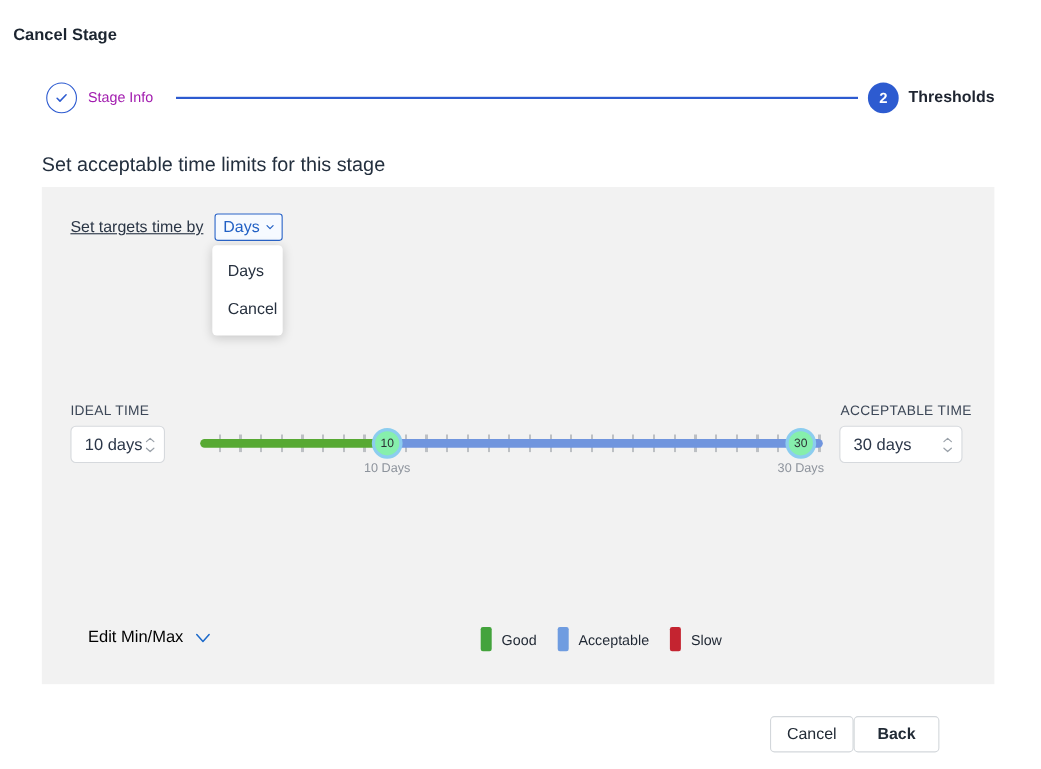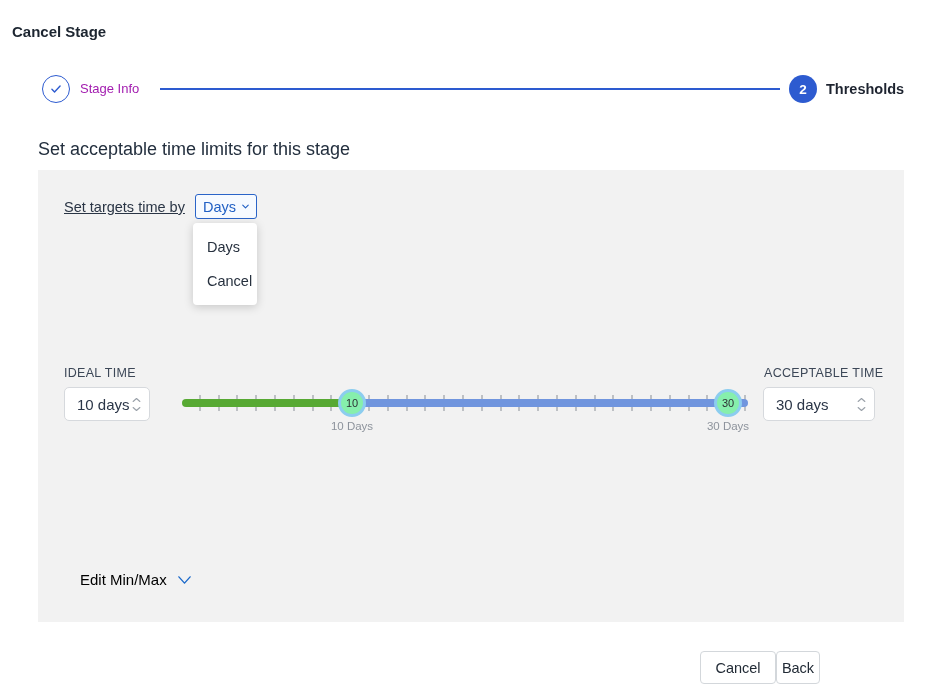--- a/index.html
+++ b/index.html
@@ -73,21 +73,21 @@
   .sw-acceptable { background:#6f9ce0; }
   .sw-slow { background:#c42430; }
   .legend-text { font-size:13px; color:#1f2733; }
 
   
   .footer { left:700px; top:651px; display:flex; }
   .btn { height:33px; border-radius:4px; font-size:14.5px; display:flex; align-items:center;
       justify-content:center; cursor:pointer; font-family:"Liberation Sans",sans-serif; }
   .btn-secondary { background:#fff; border:1px solid #d3d7db; color:#222b36; }
   .btn-cancel { width:76px; }
-  .btn-back { width:44px; }
+  .btn-back { width:78px;font-weight:bold; }
   .btn-save { width:82px; background:#0a73cb; border:1px solid #0a73cb; color:#fff; }
 </style>
 </head>
 <body>
 
 <div class="abs page-title">Cancel Stage</div>
 
 <div class="abs step-circle-done">
   <span style="display:flex;">
     <svg width="14" height="14" viewBox="0 0 24 24" fill="none" stroke="#2d5bd0" stroke-width="2.4" stroke-linecap="round" stroke-linejoin="round">
@@ -161,19 +161,33 @@
 
   <div class="abs edit-link">
     <span>Edit Min/Max</span>
     <span style="display:flex;">
       <svg width="15" height="12" viewBox="0 0 24 16" fill="none" stroke="#1b69ca" stroke-width="2.2" stroke-linecap="round" stroke-linejoin="round">
           <path d="M3 3l9 10 9-10"></path>
         </svg>
     </span>
   </div>
 
+  <div class="abs legend">
+    <div class="legend-item">
+      <span class="legend-swatch sw-good"></span>
+      <span class="legend-text">Good</span>
+    </div>
+    <div class="legend-item">
+      <span class="legend-swatch sw-acceptable"></span>
+      <span class="legend-text">Acceptable</span>
+    </div>
+    <div class="legend-item">
+      <span class="legend-swatch sw-slow"></span>
+      <span class="legend-text">Slow</span>
+    </div>
+  </div>
 
 </div>
 
 <div class="abs footer">
   <button class="btn btn-secondary btn-cancel">Cancel</button>
   <button class="btn btn-secondary btn-back">Back</button>
 </div>
 
 </body></html>

